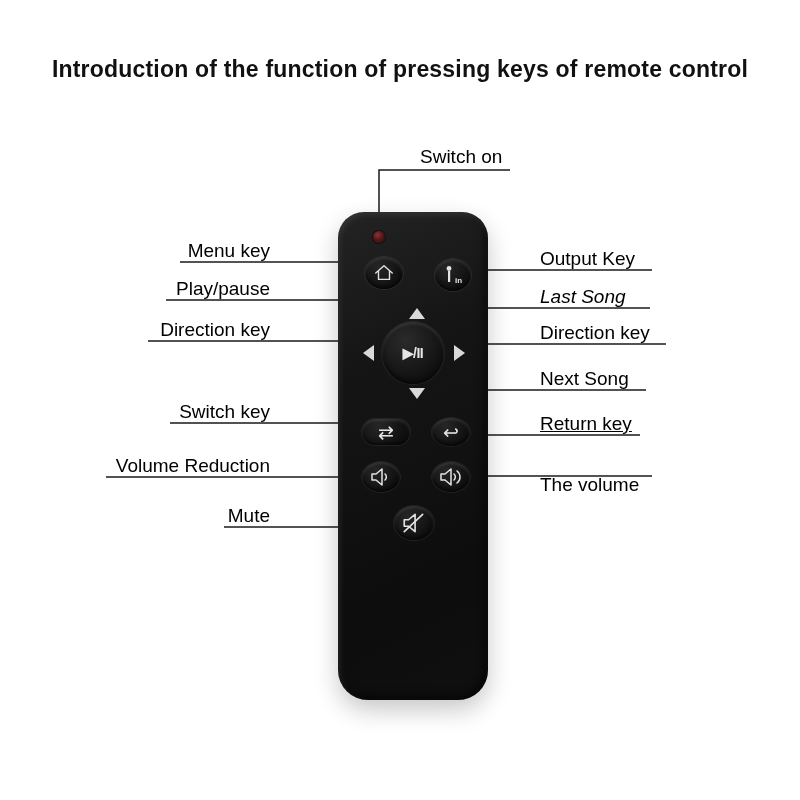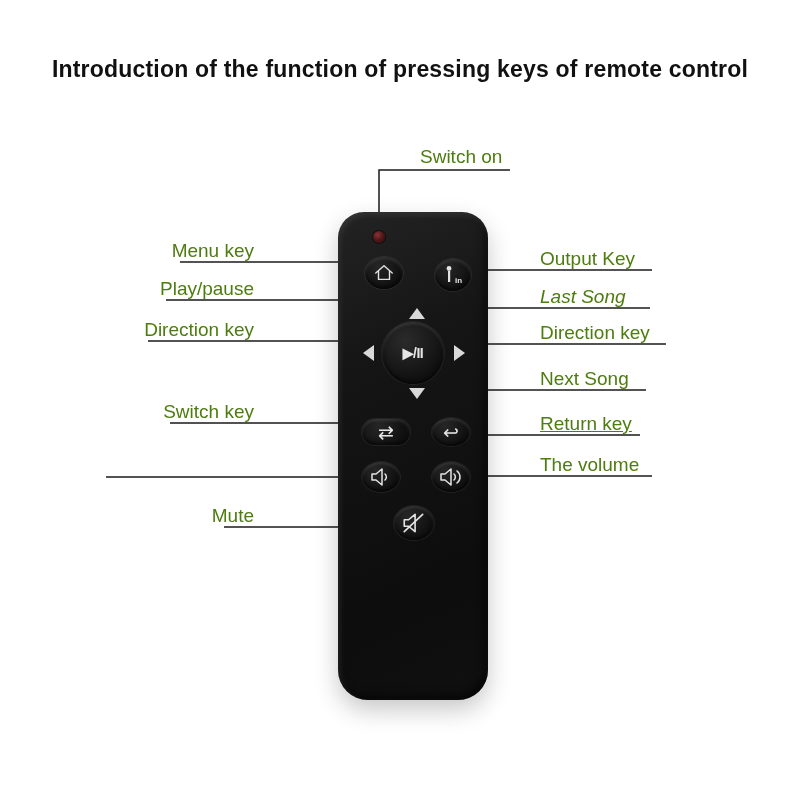--- a/index.html
+++ b/index.html
@@ -5,22 +5,22 @@
   * { margin:0; padding:0; box-sizing:border-box; }
   html,body { width:800px; height:800px; background:#ffffff; font-family:"Liberation Sans", sans-serif; }
   .page { position:relative; width:800px; height:800px; background:#ffffff; overflow:hidden; color:#161616; }
 
   .title { position:absolute; top:56px; left:0; width:100%; text-align:center;
            font-size:23px; font-weight:700; color:#111111; letter-spacing:0.2px; }
 
   .lines { position:absolute; left:0; top:0; width:800px; height:800px; pointer-events:none; }
   .lines polyline { fill:none; stroke:#1a1a1a; stroke-width:1.5; }
 
-  .lbl { position:absolute; font-size:19px; line-height:26px; color:#4d7c0f; white-space:nowrap; }
-  .lbl-l { right:546px; text-align:right; }
+  .lbl { position:absolute; font-size:19px; line-height:26px; color:#000000; white-space:nowrap; }
+  .lbl-l { right:530px; text-align:right; }
   .lbl-r { left:540px; }
 
   
   .remote { position:absolute; left:338px; top:212px; width:150px; height:488px;
             border-radius:26px 26px 30px 30px;
             background:linear-gradient(155deg,#232323 0%, #151515 30%, #0d0d0d 75%, #101010 100%);
             box-shadow: inset 2px 3px 6px rgba(255,255,255,0.10),
                         inset -3px -4px 10px rgba(0,0,0,0.65),
                         0 10px 24px rgba(0,0,0,0.22); }
 
@@ -79,28 +79,29 @@
     <polyline points="640,435 468,435"></polyline>
     <polyline points="652,476 468,476"></polyline>
   </svg>
 
   <div class="lbl" style="left:420px; top:144px;">Switch on</div>
 
   <div class="lbl lbl-l" style="top:238px;">Menu key</div>
   <div class="lbl lbl-l" style="top:276px;">Play/pause</div>
   <div class="lbl lbl-l" style="top:317px;">Direction key</div>
   <div class="lbl lbl-l" style="top:399px;">Switch key</div>
+  <div class="lbl lbl-l" style="top:453px;">Volume Reduction</div>
   <div class="lbl lbl-l" style="top:503px;">Mute</div>
 
   <div class="lbl lbl-r" style="top:246px;">Output Key</div>
   <div class="lbl lbl-r" style="top:284px;font-style:italic;">Last Song</div>
   <div class="lbl lbl-r" style="top:320px;">Direction key</div>
   <div class="lbl lbl-r" style="top:366px;">Next Song</div>
   <div class="lbl lbl-r" style="top:411px;text-decoration:underline;">Return key</div>
-  <div class="lbl lbl-r" style="top:452px;">The volume</div>
+  <div class="lbl lbl-r" style="top:472px;">The volume</div>
 
   <div class="remote">
 
     <div class="led"></div>
 
     <div class="btn" style="left:27px; top:45px; width:38px; height:32px;">
       <svg class="icon-svg" width="22" height="22" viewBox="-12 -12 24 24">
         <path d="M -9 0 L 0 -8 L 9 0"></path>
         <path d="M -6 -2 L -6 7 L 6 7 L 6 -2"></path>
       </svg>

